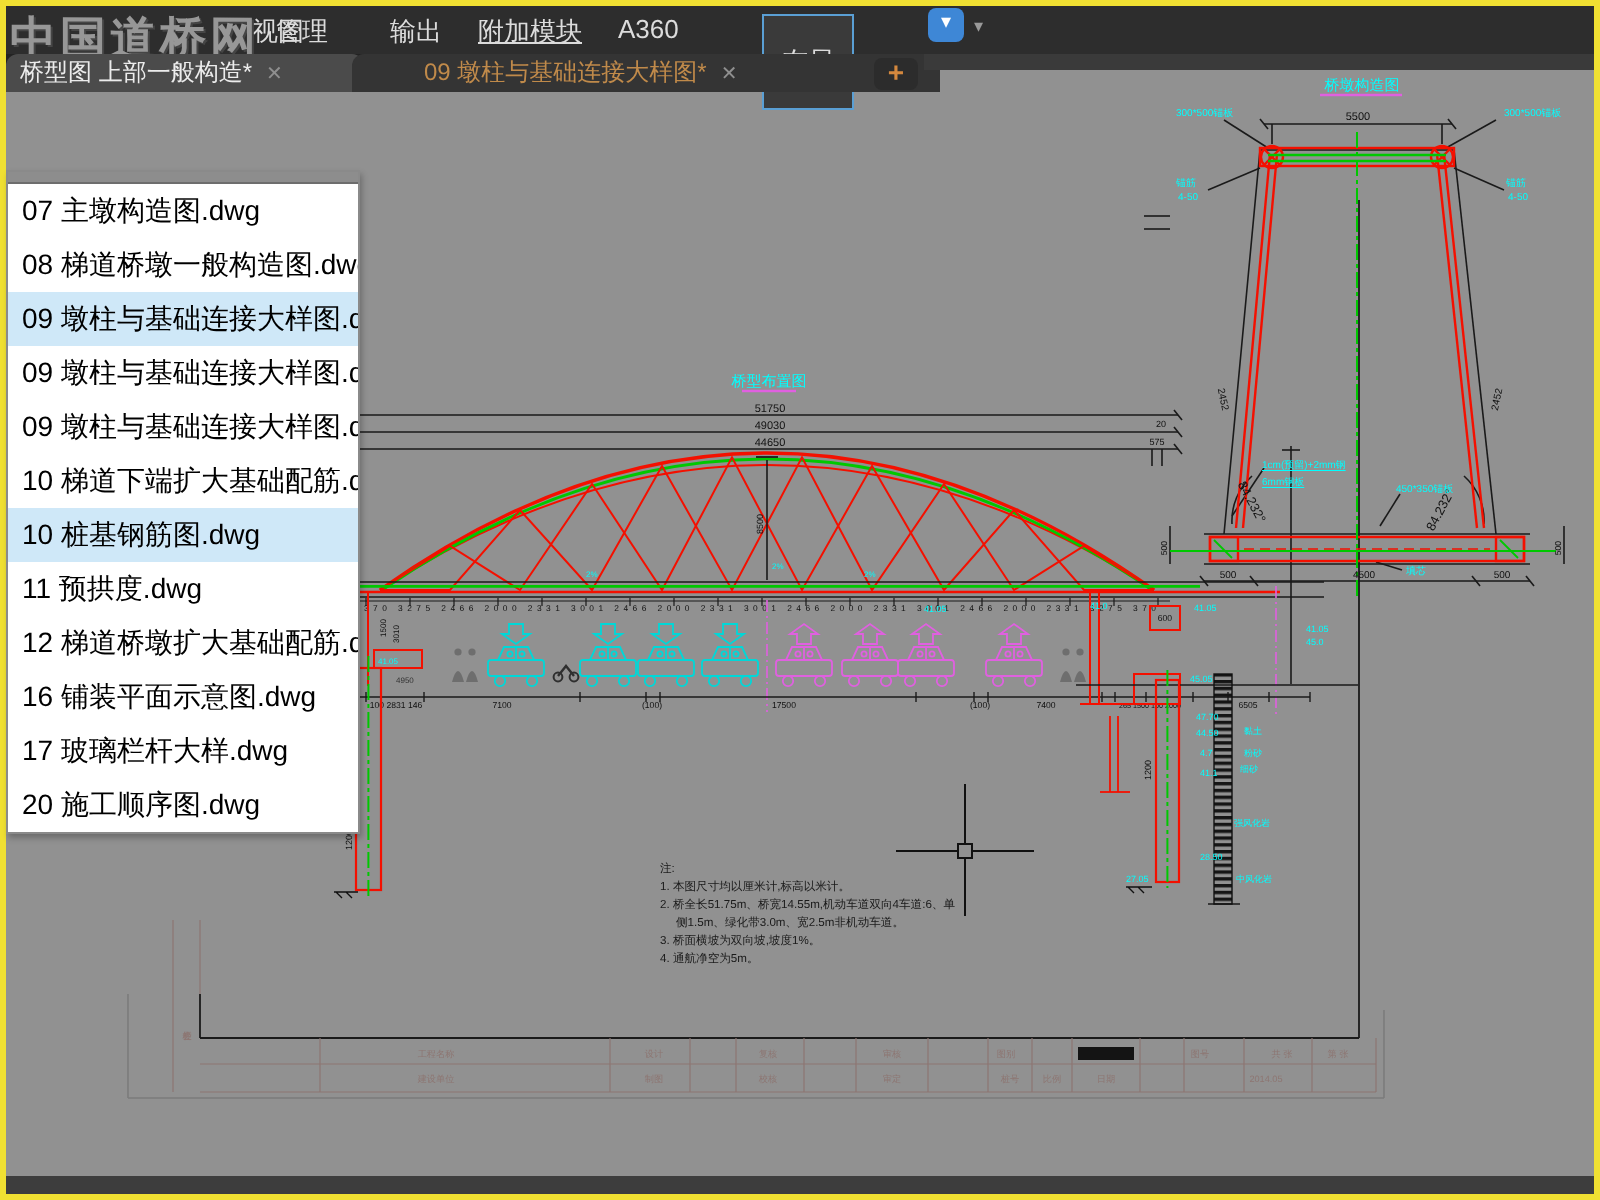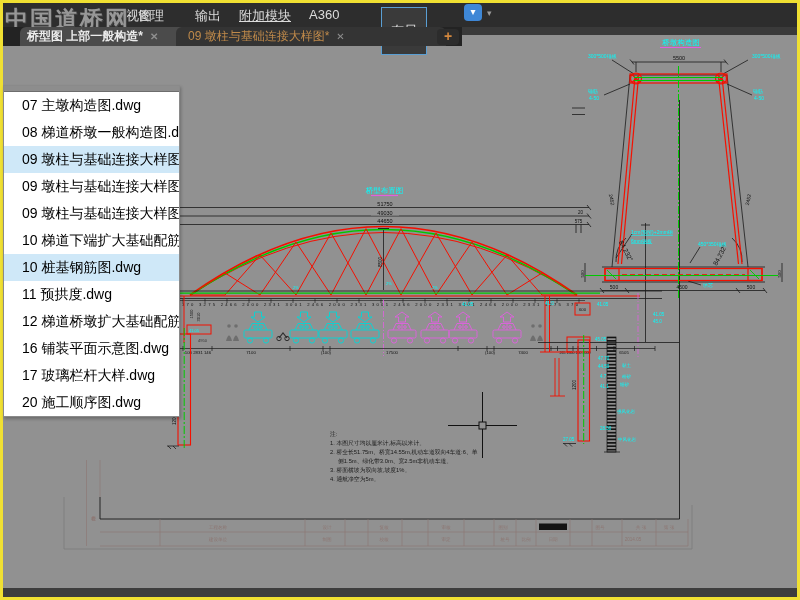--- a/index.html
+++ b/index.html
@@ -10,27 +10,27 @@
   .menubar{position:absolute;left:3px;top:3px;width:794px;height:24px;background:#2d2d2d;}
   .menubar .mitem{position:absolute;top:4px;font-size:13px;color:#dcdcdc;cursor:default;}
   .mi-view{left:95px;margin-left:28px;}.mi-manage{left:135px;}.mi-output{left:192px;}.mi-addins{left:236px;text-decoration:underline;}.mi-a360{left:306px;}
   .mi-layout{left:378px;top:1px;border:1px solid #5a9fd4;background:#3a3a3a;padding:14px 9px;}
   .watermark{position:absolute;left:2px;top:1px;font-size:23px;font-weight:bold;letter-spacing:2px;color:#979797;text-shadow:1px 1px 0 #454545;}
   .blue-btn{position:absolute;left:461px;top:1px;width:18px;height:17px;border-radius:4px;background:#3e87d6;color:#fff;font-size:10px;text-align:center;line-height:16px;}
   .gray-caret{position:absolute;left:484px;top:5px;color:#9a9a9a;font-size:9px;}
   .tabbar{position:absolute;left:3px;top:27px;width:459px;height:19px;background:#232323;}
   .tabext{position:absolute;left:462px;top:27px;width:335px;height:8px;background:#3a3a3a;}
   .tab{position:absolute;top:0;height:19px;line-height:19px;font-size:12px;white-space:nowrap;overflow:hidden;}
-  .tab1{left:17px;width:172px;background:#4b4b4b;color:#ececec;border-radius:6px 6px 0 0;padding-left:7px;font-weight:bold;}
-  .tab2{left:173px;width:258px;background:#343434;color:#c08a4a;border-radius:6px 6px 0 0;padding-left:12px;}
+  .tab1{left:0;width:172px;background:#4b4b4b;color:#ececec;border-radius:6px 6px 0 0;padding-left:7px;}
+  .tab2{left:173px;width:258px;background:#343434;color:#c08a4a;border-radius:6px 6px 0 0;padding-left:36px;}
   .tabclose{display:inline-block;margin-left:7px;color:#8f8f8f;font-size:10px;}
   .newtab{position:absolute;left:434px;top:2px;width:22px;height:16px;background:#2c2c2c;border-radius:4px;color:#d4883e;font-weight:bold;font-size:14px;text-align:center;line-height:15px;}
   .filelist{position:absolute;left:3px;top:85px;width:175px;background:#ffffff;border:1px solid #8a8a8a;box-shadow:1px 2px 3px rgba(0,0,0,.25);}
   .list-head{height:5px;background:#8d8d8d;border-bottom:1px solid #6d6d6d;}
-  .fitem{height:27px;line-height:27px;font-size:14px;color:#000;padding-left:18px;white-space:nowrap;overflow:hidden;background:#fff;}
+  .fitem{height:27px;line-height:27px;font-size:14px;color:#000;padding-left:7px;white-space:nowrap;overflow:hidden;background:#fff;}
   .fitem.hl{background:#cfe8f8;}
   svg.drawing{position:absolute;left:0;top:0;}
   svg text{font-family:"Liberation Sans",sans-serif;}
 </style>
 </head>
 <body>
 
 <div id="root">
   <div class="canvas"></div>
 

